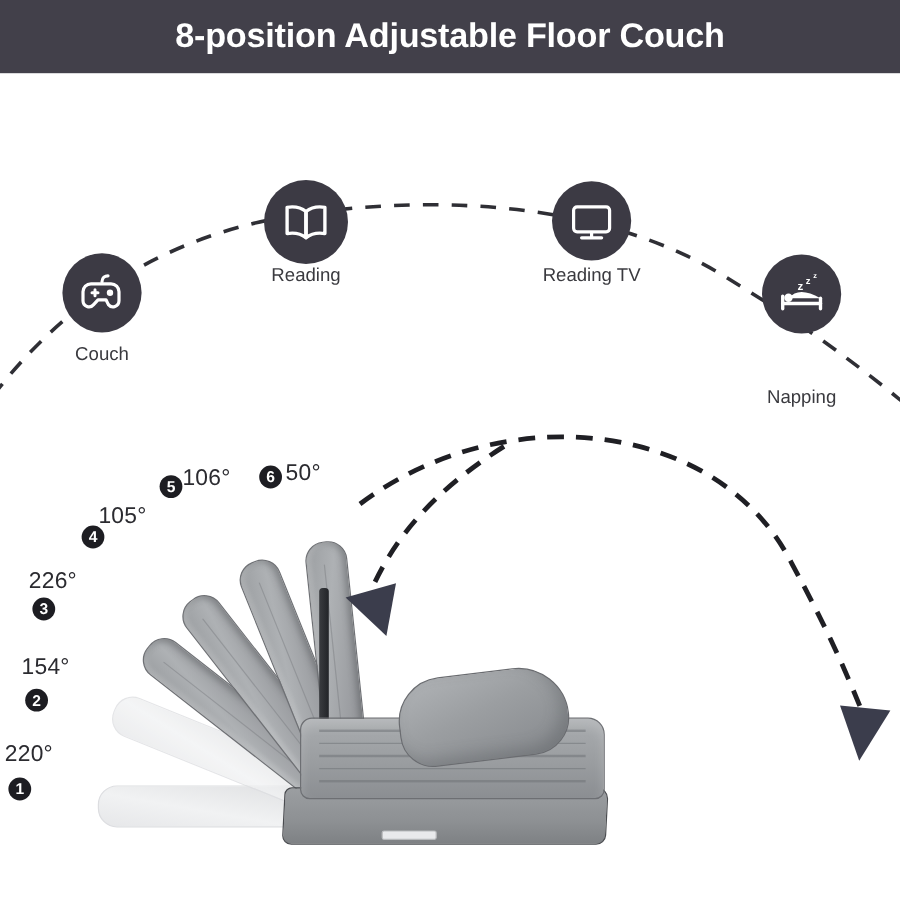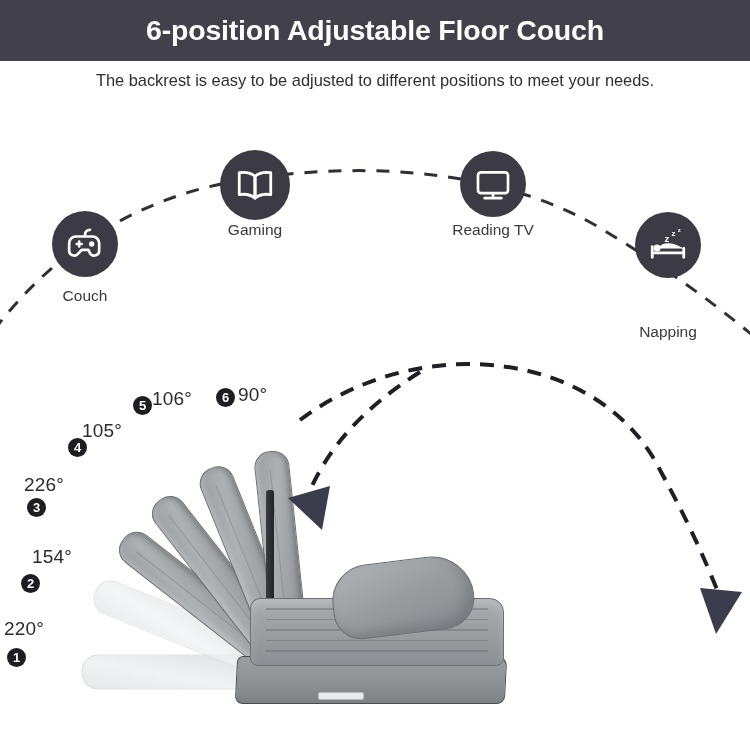--- a/index.html
+++ b/index.html
@@ -194,24 +194,23 @@
     width: 750px; height: 750px;
     pointer-events: none;
   }
 </style>
 </head>
 <body>
 
 <div id="page">
 
   <div class="header-bar">
-    <div class="header-title">6-position Adjustable Floor Couch</div>
-  </div>
-
-  <div class="subtitle">The backrest is easy to be adjusted to different positions to meet your needs.</div>
+    <div class="header-title">8-position Adjustable Floor Couch</div>
+  </div>
+
 
   <svg class="arc-svg" viewBox="0 0 750 750">
     <path d="M -6 330 C 40 270 120 196 255 178 C 400 158 520 180 600 228 C 660 264 710 300 756 338" fill="none" stroke="#2f2f35" stroke-width="3" stroke-dasharray="13 11" stroke-linecap="butt"></path>
   </svg>
 
   <div class="icon-circle" style="left:52px; top:211px; width:66px; height:66px;">
     <svg width="40" height="40" viewBox="0 0 48 48">
       <path d="M24 13 c0-4 3-6 6-6" fill="none" stroke="#ffffff" stroke-width="3.2" stroke-linecap="round"></path>
       <path d="M15 15 h18 a8 8 0 0 1 8 8 v9 a6 6 0 0 1 -10.6 3.8 L28 31 h-8 l-4.4 4.8 A6 6 0 0 1 5 32 v-9 a8 8 0 0 1 8-8 z" fill="none" stroke="#ffffff" stroke-width="3.2" stroke-linejoin="round"></path>
       <path d="M14 24 h6 M17 21 v6" stroke="#ffffff" stroke-width="3" stroke-linecap="round"></path>
@@ -220,21 +219,21 @@
   </div>
   <div class="icon-label" style="left:85px; top:287px;">Couch</div>
 
   <div class="icon-circle" style="left:220px; top:150px; width:70px; height:70px;">
     <svg width="42" height="42" viewBox="0 0 48 48">
       <path d="M24 14 C19 10 12 9 6 10 v25 c6-1 13 0 18 4 z" fill="none" stroke="#ffffff" stroke-width="3.2" stroke-linejoin="round"></path>
       <path d="M24 14 C29 10 36 9 42 10 v25 c-6-1-13 0-18 4 z" fill="none" stroke="#ffffff" stroke-width="3.2" stroke-linejoin="round"></path>
       <path d="M24 14 v25" stroke="#ffffff" stroke-width="2.6"></path>
     </svg>
   </div>
-  <div class="icon-label" style="left:255px; top:221px;">Gaming</div>
+  <div class="icon-label" style="left:255px; top:221px;">Reading</div>
 
   <div class="icon-circle" style="left:460px; top:151px; width:66px; height:66px;">
     <svg width="40" height="40" viewBox="0 0 48 48">
       <rect x="6" y="10" width="36" height="25" rx="3.5" fill="none" stroke="#ffffff" stroke-width="3.2"></rect>
       <path d="M24 35 v6" stroke="#ffffff" stroke-width="3.2"></path>
       <path d="M14 41 h20" stroke="#ffffff" stroke-width="3.2" stroke-linecap="round"></path>
     </svg>
   </div>
   <div class="icon-label" style="left:493px; top:221px;">Reading TV</div>
 
@@ -287,28 +286,28 @@
     <path d="M 300 420 C 420 330 600 350 660 470 C 690 525 705 560 718 592" fill="none" stroke="#1f1f24" stroke-width="4" stroke-dasharray="14 10"></path>
     <polygon points="700,588 742,592 716,634" fill="#3b3d4c"></polygon>
 
     <path d="M 420 372 C 360 410 330 448 312 486" fill="none" stroke="#1f1f24" stroke-width="4" stroke-dasharray="14 10"></path>
     <polygon points="288,498 330,486 322,530" fill="#3b3d4c"></polygon>
   </svg>
 
   <div class="angle-value" style="left:4px;  top:618px;">220°</div>
   <div class="angle-badge" style="left:7px;  top:648px;">1</div>
 
-  <div class="angle-value" style="left:18px; top:546px;margin-left:14px;">154°</div>
+  <div class="angle-value" style="left:18px; top:546px;">154°</div>
   <div class="angle-badge" style="left:21px; top:574px;">2</div>
 
   <div class="angle-value" style="left:24px; top:474px;">226°</div>
   <div class="angle-badge" style="left:27px; top:498px;">3</div>
 
   <div class="angle-value" style="left:82px; top:420px;">105°</div>
   <div class="angle-badge" style="left:68px; top:438px;">4</div>
 
   <div class="angle-value" style="left:152px; top:388px;">106°</div>
   <div class="angle-badge" style="left:133px; top:396px;">5</div>
 
-  <div class="angle-value" style="left:238px; top:384px;">90°</div>
+  <div class="angle-value" style="left:238px; top:384px;">50°</div>
   <div class="angle-badge" style="left:216px; top:388px;">6</div>
 
 </div>
 
 </body></html>

